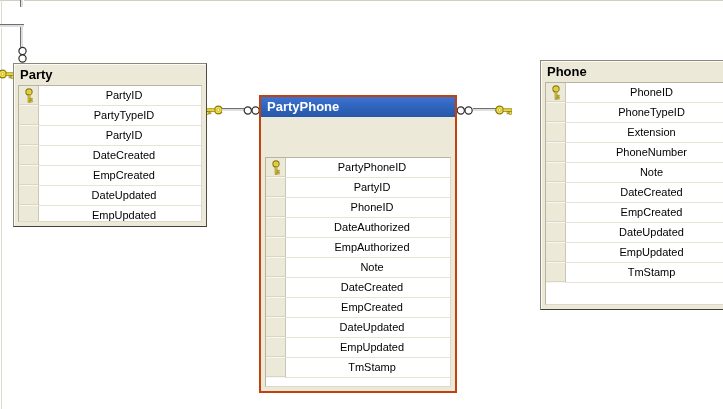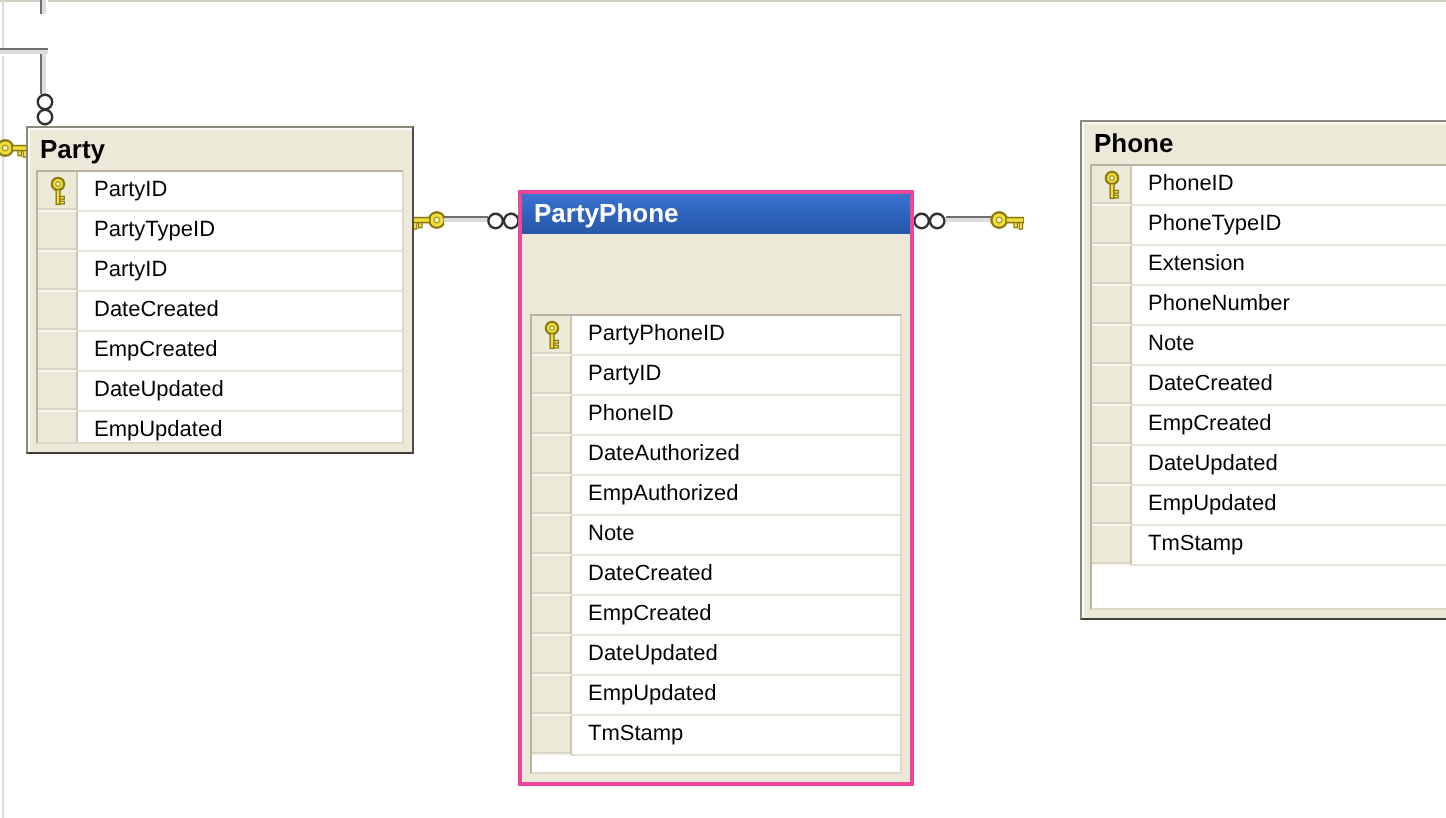--- a/index.html
+++ b/index.html
@@ -5,29 +5,29 @@
   html,body{margin:0;padding:0;}
   body{font-family:"Liberation Sans", sans-serif; background:#fff;}
   .canvas{position:relative;width:723px;height:409px;background:#fff;overflow:hidden;}
   .canvas-edge-top{position:absolute;left:0;top:0;width:723px;height:1px;background:#d2cfc2;}
   .canvas-edge-left{position:absolute;left:1px;top:0;width:1px;height:409px;background:#dedbd0;}
 
   
   .db-table{position:absolute;box-sizing:border-box;background:#ece9d8;
     border:1px solid #8a887c;border-right-color:#4e4d45;border-bottom-color:#3f3e37;
     box-shadow:inset 1px 1px 0 #fbfaf5;}
-  .db-table.selected{border:2px solid #ec4899;box-shadow:none;}
+  .db-table.selected{border:2px solid #c2410c;box-shadow:none;}
   .db-title{height:21px;line-height:21px;padding-left:6px;font-size:13px;font-weight:bold;color:#000;
     white-space:nowrap;overflow:hidden;}
   .db-table.selected .db-title{color:#fff;background:linear-gradient(180deg,#3d72cf 0%,#2e63bb 55%,#2757a8 100%);
     height:20px;line-height:20px;}
   .field-panel{position:absolute;left:4px;right:4px;top:21px;bottom:4px;background:#fff;
     border:1px solid #b7b4a2;border-right-color:#dcd9cb;border-bottom-color:#dcd9cb;overflow:hidden;}
   .db-table.selected .field-panel{top:32px;margin-top:28px;}
-  .field-row{display:flex;height:20px;}
+  .field-row{display:flex;height:20px;text-align:center;}
   .row-header{width:20px;box-sizing:border-box;background:#ece9d8;border-right:1px solid #cac6b3;
     border-bottom:1px solid #f8f6ee;box-shadow:inset 0 -1px 0 #dad6c5;
     display:flex;align-items:center;justify-content:center;}
   .row-text{flex:1;box-sizing:border-box;border-bottom:1px solid #e7e4d7;
     font-size:11px;line-height:19px;padding-left:8px;color:#000;white-space:nowrap;overflow:hidden;}
 
   
   .rel-h{position:absolute;height:4px;
     background:linear-gradient(180deg,#6f6f6f 0,#6f6f6f 1px,#dedede 1px,#dedede 3px,#ffffff 3px,#ffffff 4px);}
   .rel-v{position:absolute;width:4px;

